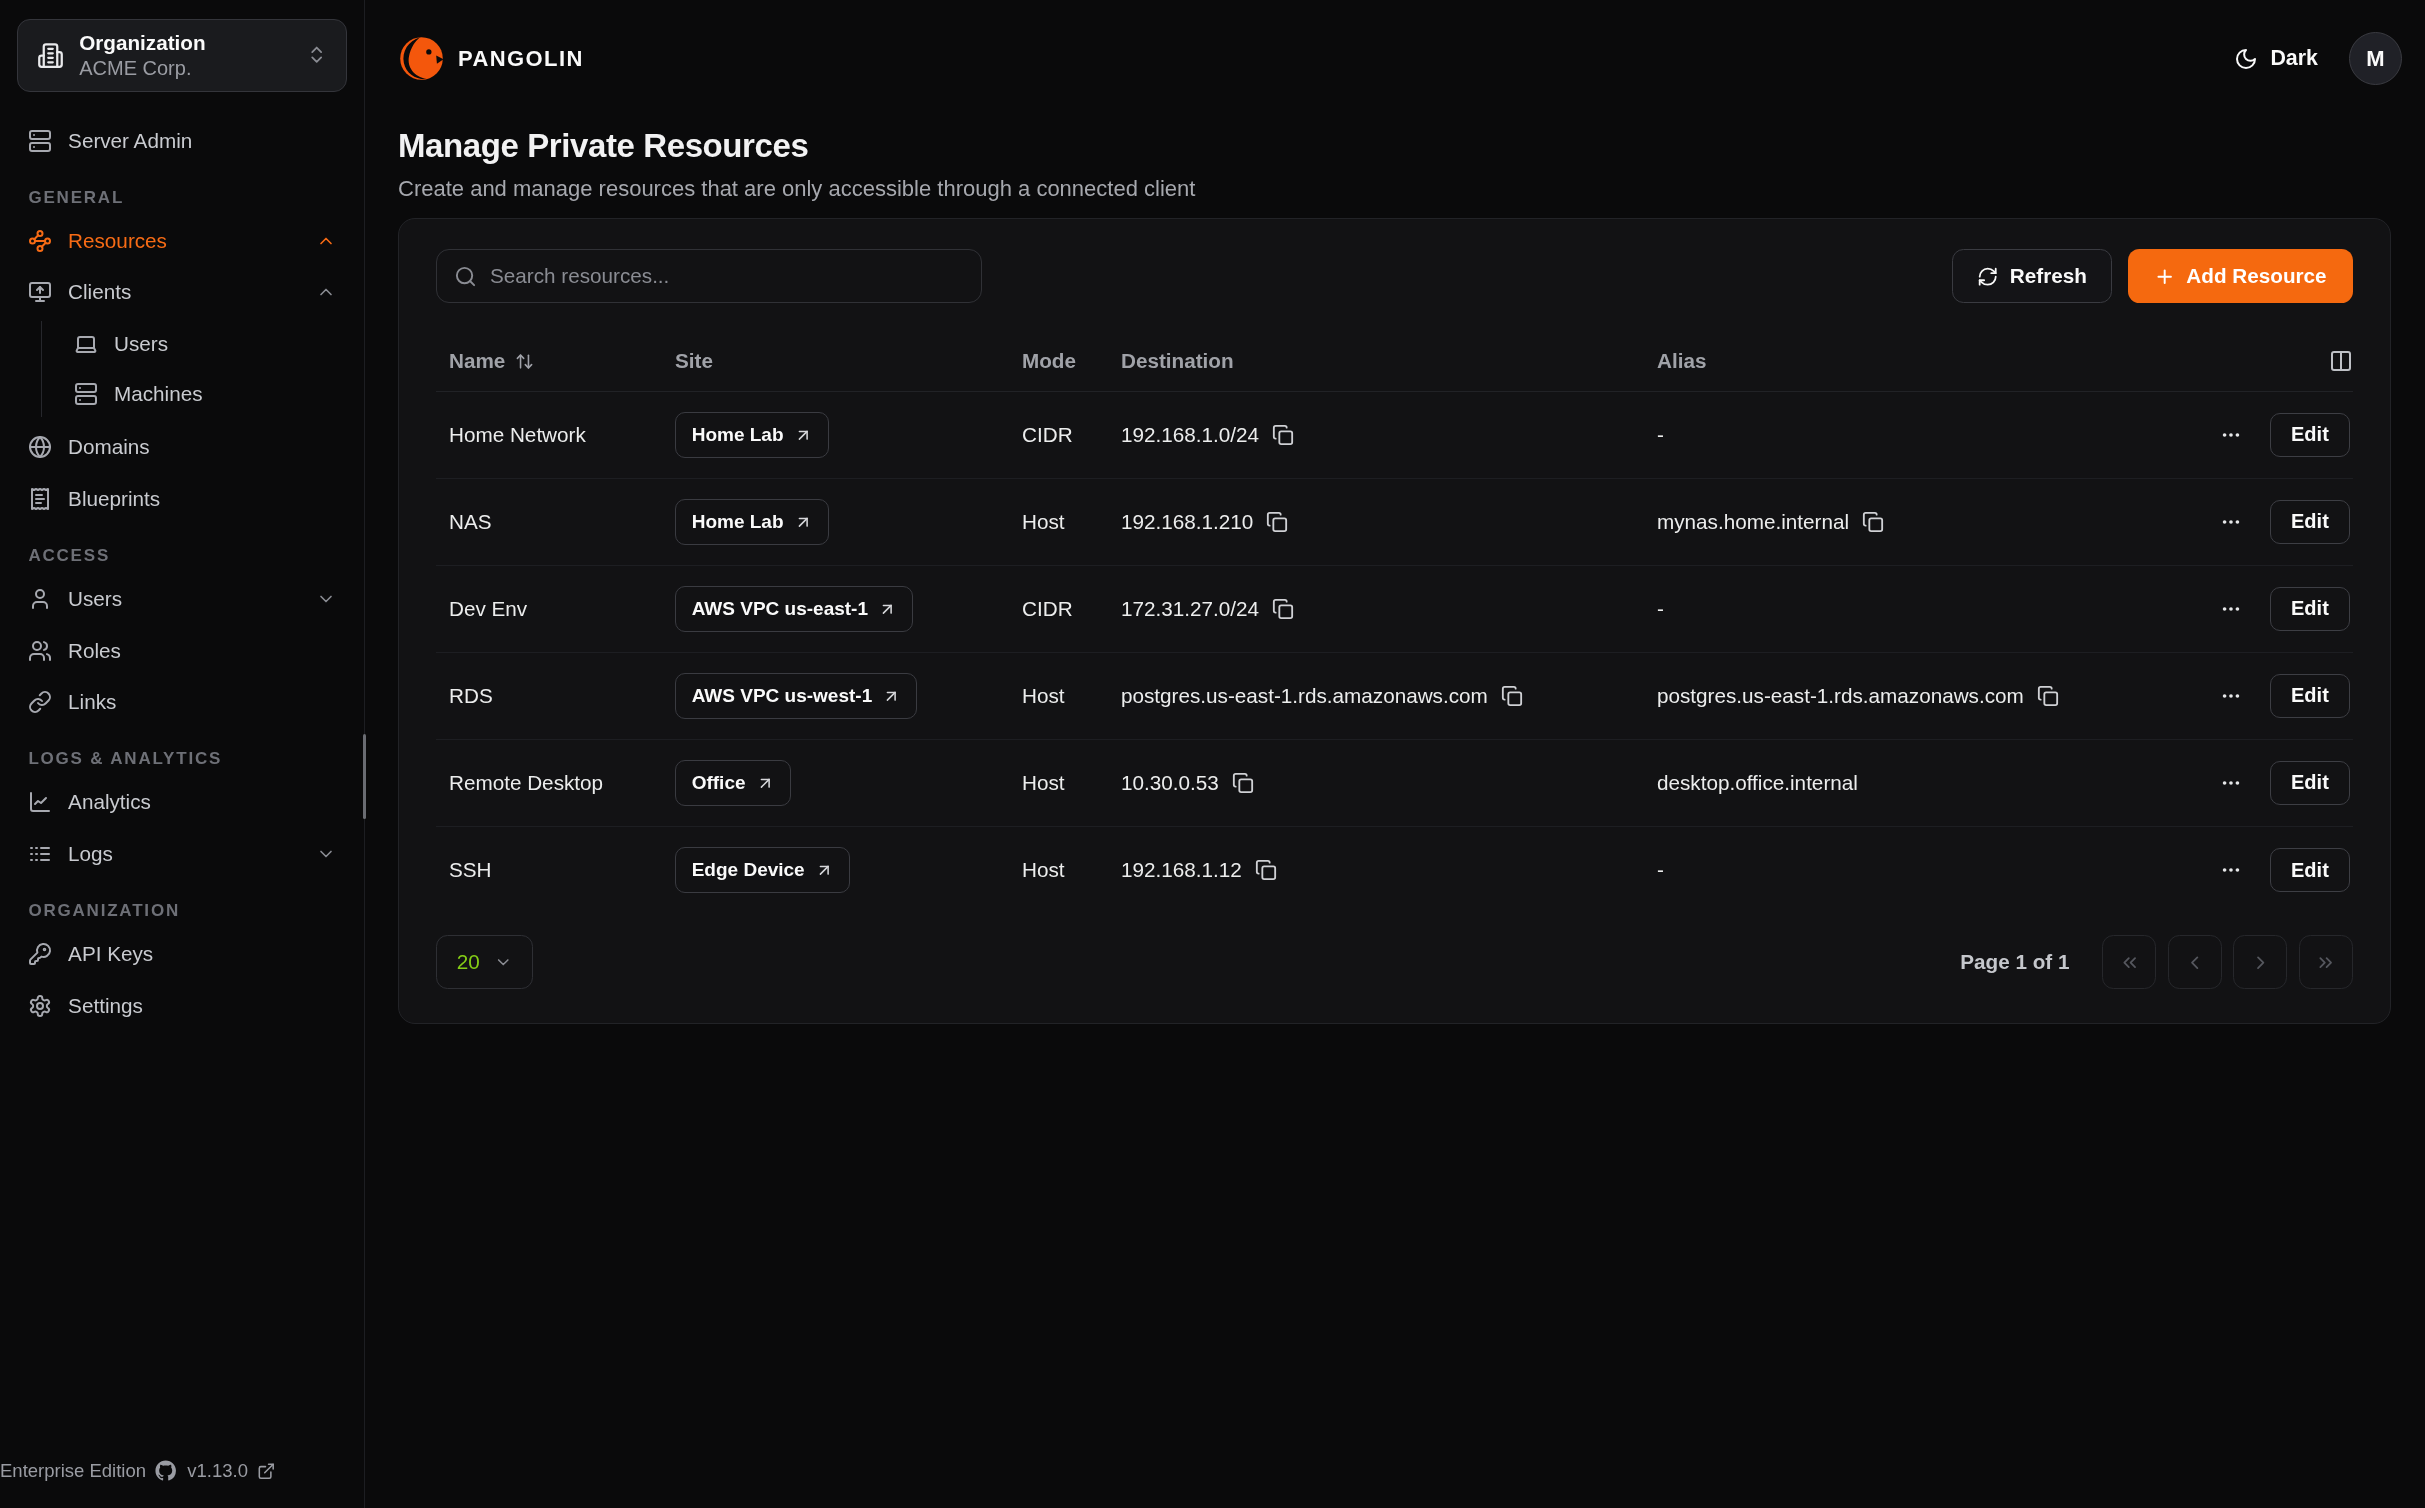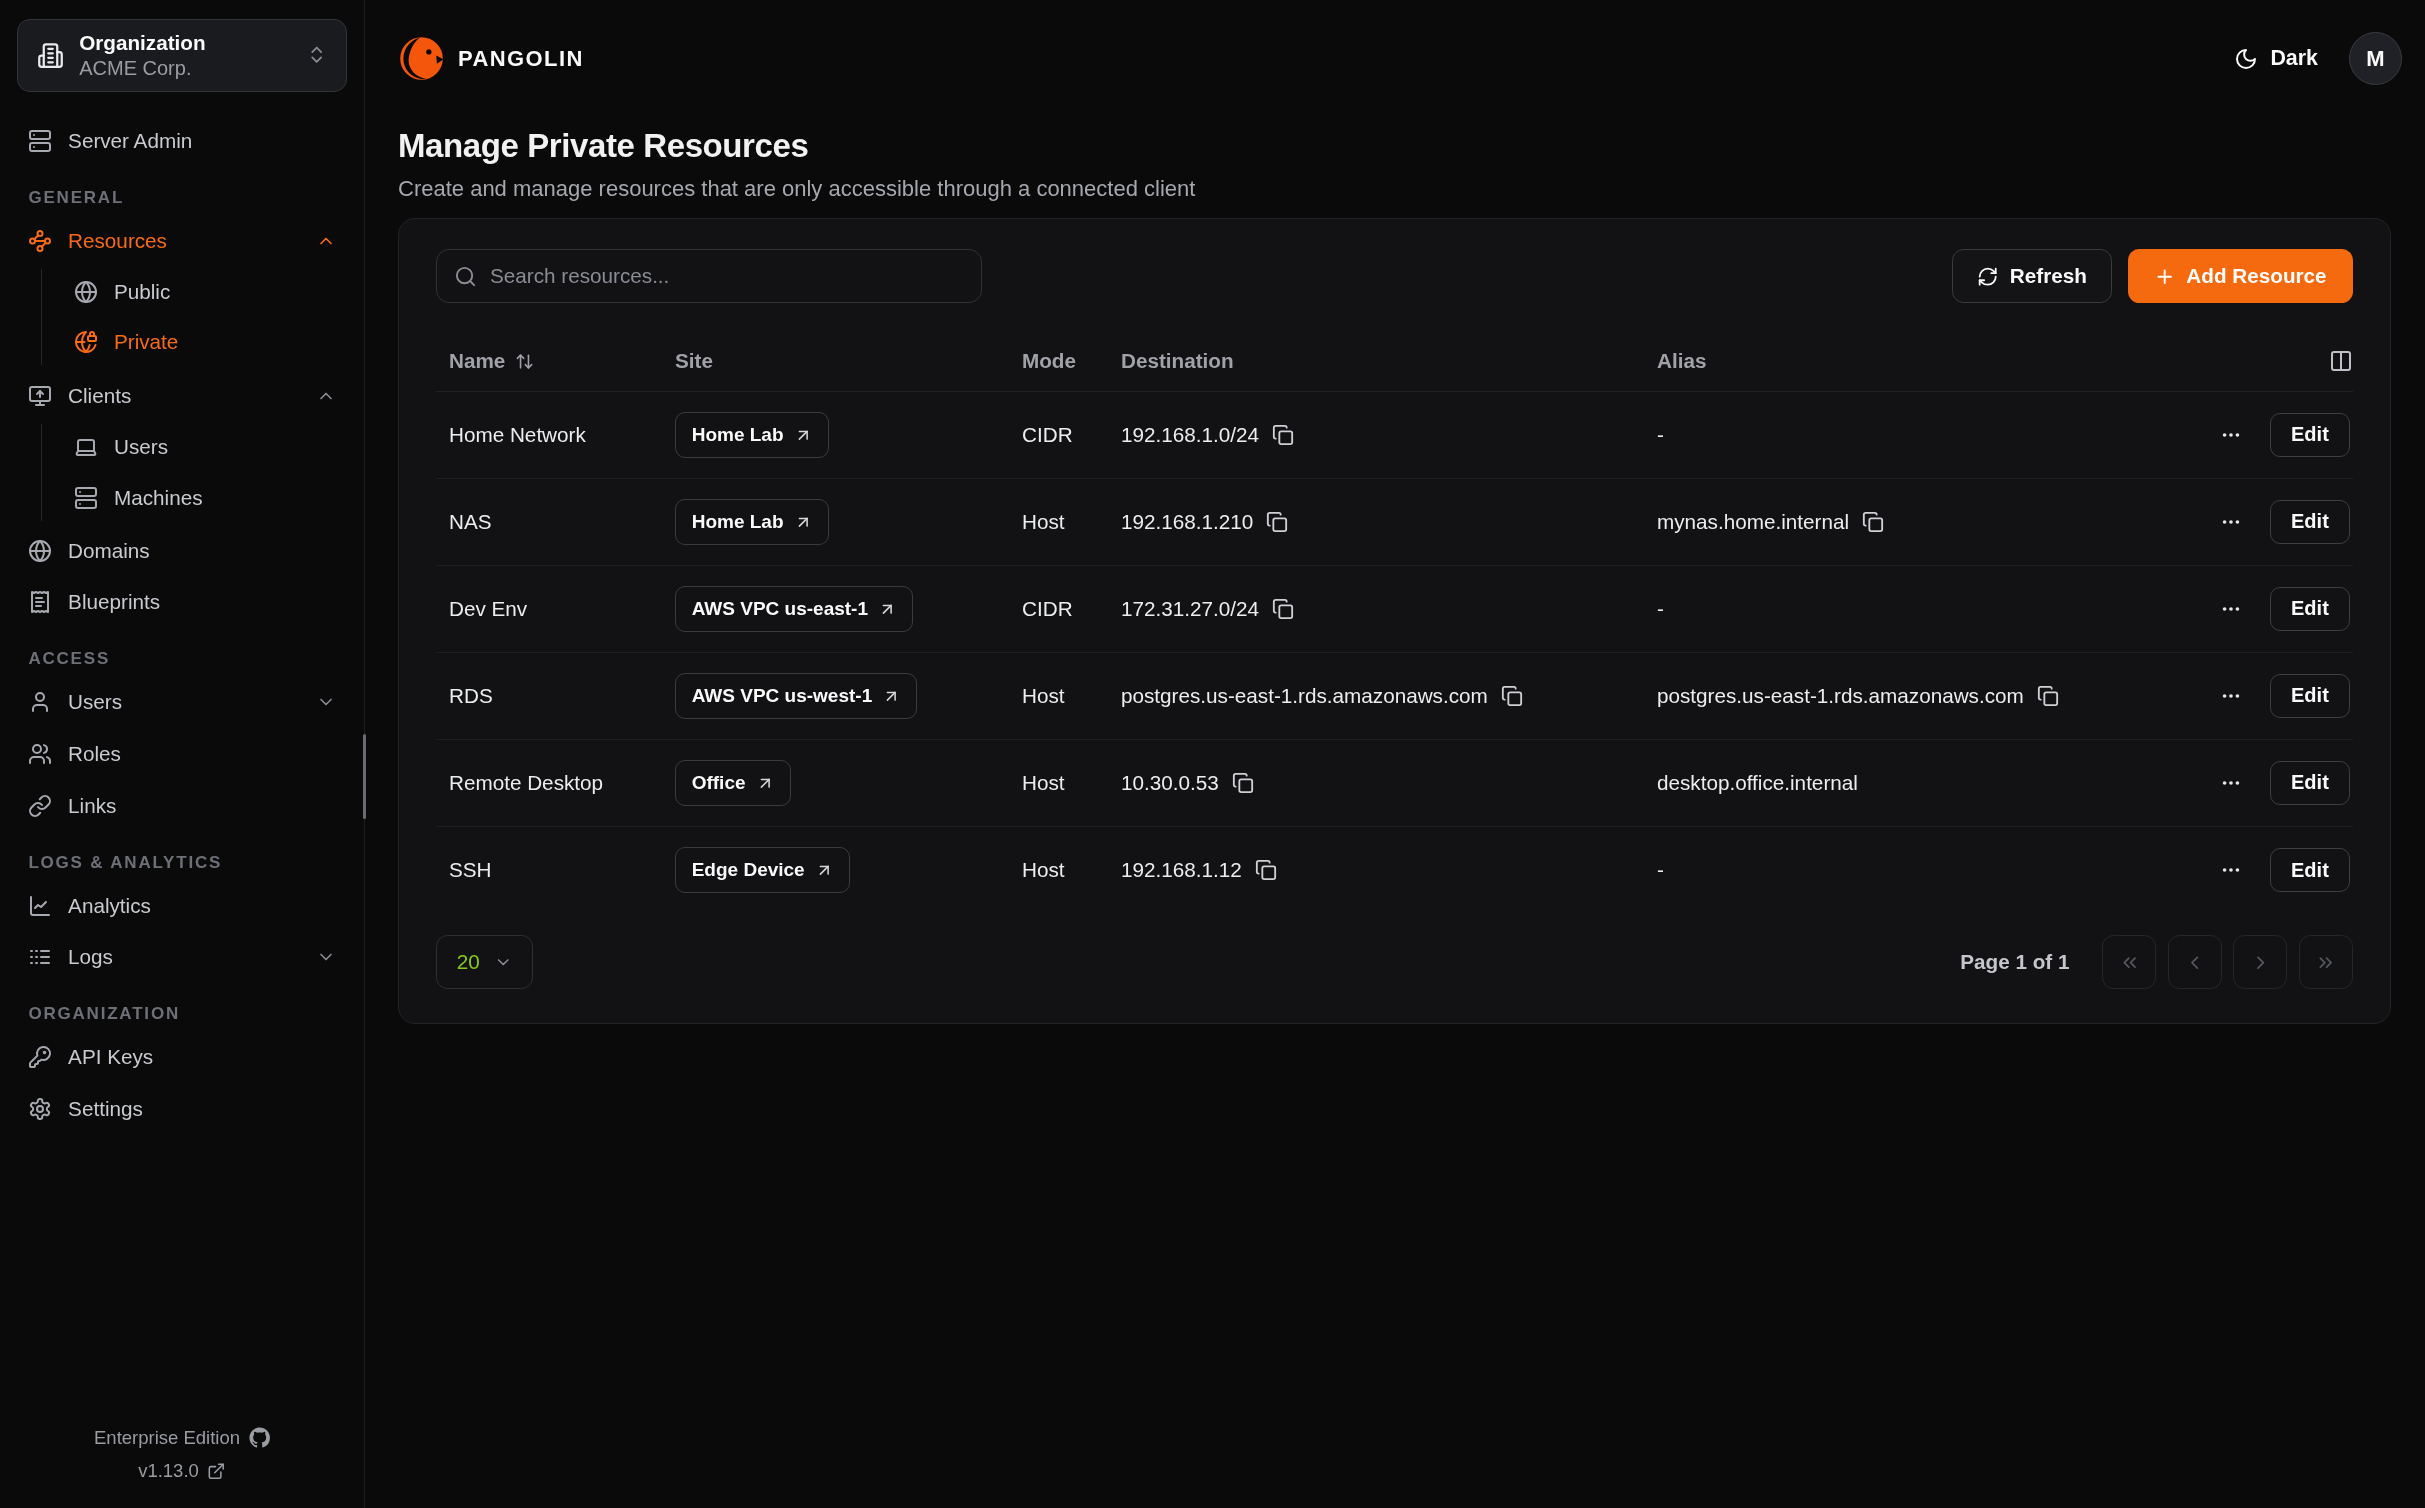--- a/index.html
+++ b/index.html
@@ -69,21 +69,21 @@
   .subnav .nav-item { margin-bottom:4.3px; }
 
   .sidebar-scroll-thumb {
     position:absolute; right:-2.1px; top:734px;
     width:3.6px; height:85px;
     background:#6a6c72; border-radius:2.1px;
   }
 
   .side-footer {
     margin-top:auto;
-    display:flex; flex-direction:column; align-items:center; gap:11.4px;
+    display:flex; flex-direction:row; align-items:center; gap:11.4px;
     color:#9a9ca3; font-size:18.5px;
   }
   .side-footer .frow { display:flex; align-items:center; gap:8.5px; }
   .side-footer a { color:#9a9ca3; text-decoration:none; cursor:pointer; display:flex; align-items:center; gap:8.5px;}
 
   
   .main { flex:1; padding:0 24px 0 33px; min-width:0; }
   .topbar { height:117px; display:flex; align-items:center; justify-content:space-between; }
   .brand { display:flex; align-items:center; gap:13px; }
   .brand-name { font-size:22px; font-weight:bold; letter-spacing:1.4px; color:#fafafa; }
@@ -247,43 +247,20 @@
             <circle cx="12" cy="19.5" r="2.5"></circle>
           </svg>
         </span>
       <span class="nlabel">Resources</span>
       <span class="chev">
           <svg width="20" height="20" viewBox="0 0 24 24" fill="none" stroke="currentColor" stroke-width="2" stroke-linecap="round" stroke-linejoin="round">
             <path d="m18 15-6-6-6 6"></path>
           </svg>
         </span>
     </div>
-    <div class="subnav">
-      <div class="nav-item">
-        <span class="nicon">
-            <svg width="24" height="24" viewBox="0 0 24 24" fill="none" stroke="currentColor" stroke-width="2" stroke-linecap="round" stroke-linejoin="round">
-              <circle cx="12" cy="12" r="10"></circle>
-              <path d="M12 2a14.5 14.5 0 0 0 0 20 14.5 14.5 0 0 0 0-20"></path>
-              <path d="M2 12h20"></path>
-            </svg>
-          </span>
-        <span class="nlabel">Public</span>
-      </div>
-      <div class="nav-item accent">
-        <span class="nicon">
-            <svg width="24" height="24" viewBox="0 0 24 24" fill="none" stroke="currentColor" stroke-width="2" stroke-linecap="round" stroke-linejoin="round">
-              <path d="M15.686 15A14.5 14.5 0 0 1 12 22a14.5 14.5 0 0 1 0-20 10 10 0 1 0 9.542 13"></path>
-              <path d="M2 12h8.5"></path>
-              <path d="M20 6V4a2 2 0 1 0-4 0v2"></path>
-              <rect width="8" height="5" x="14" y="6" rx="1"></rect>
-            </svg>
-          </span>
-        <span class="nlabel">Private</span>
-      </div>
-    </div>
 
     <div class="nav-item">
       <span class="nicon">
           <svg width="24" height="24" viewBox="0 0 24 24" fill="none" stroke="currentColor" stroke-width="2" stroke-linecap="round" stroke-linejoin="round">
             <path d="m9 10 3-3 3 3"></path>
             <path d="M12 13V7"></path>
             <rect width="20" height="14" x="2" y="3" rx="2"></rect>
             <path d="M12 17v4"></path>
             <path d="M8 21h8"></path>
           </svg>

